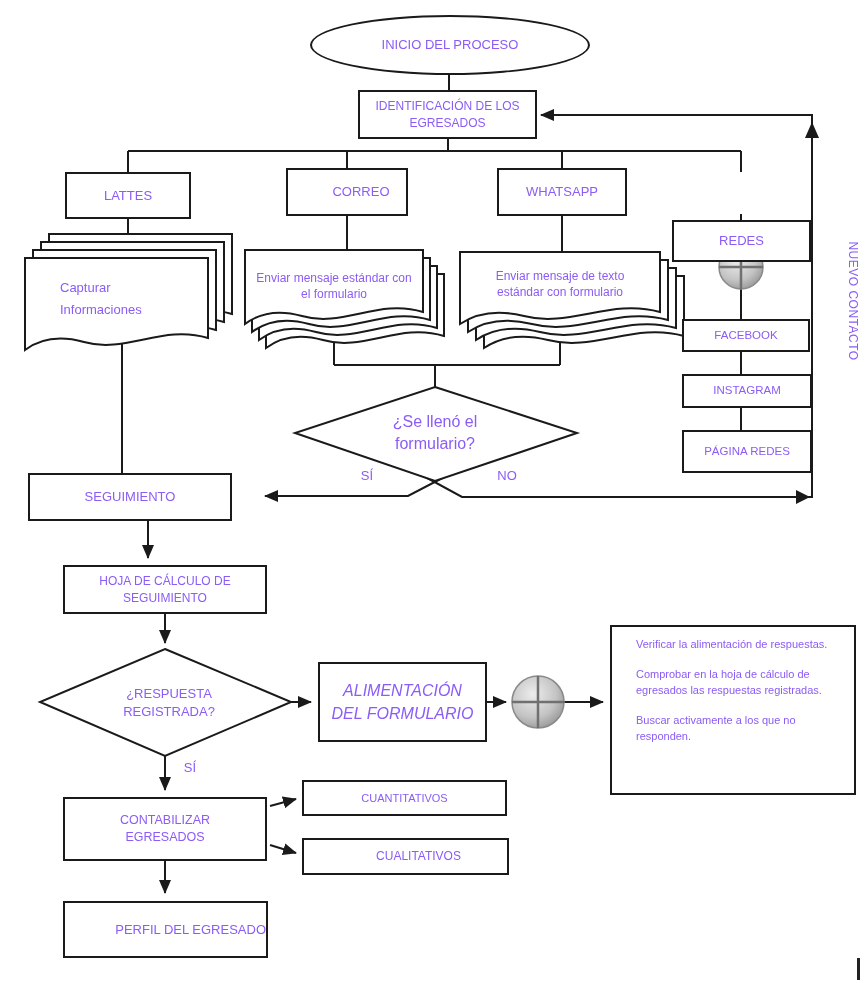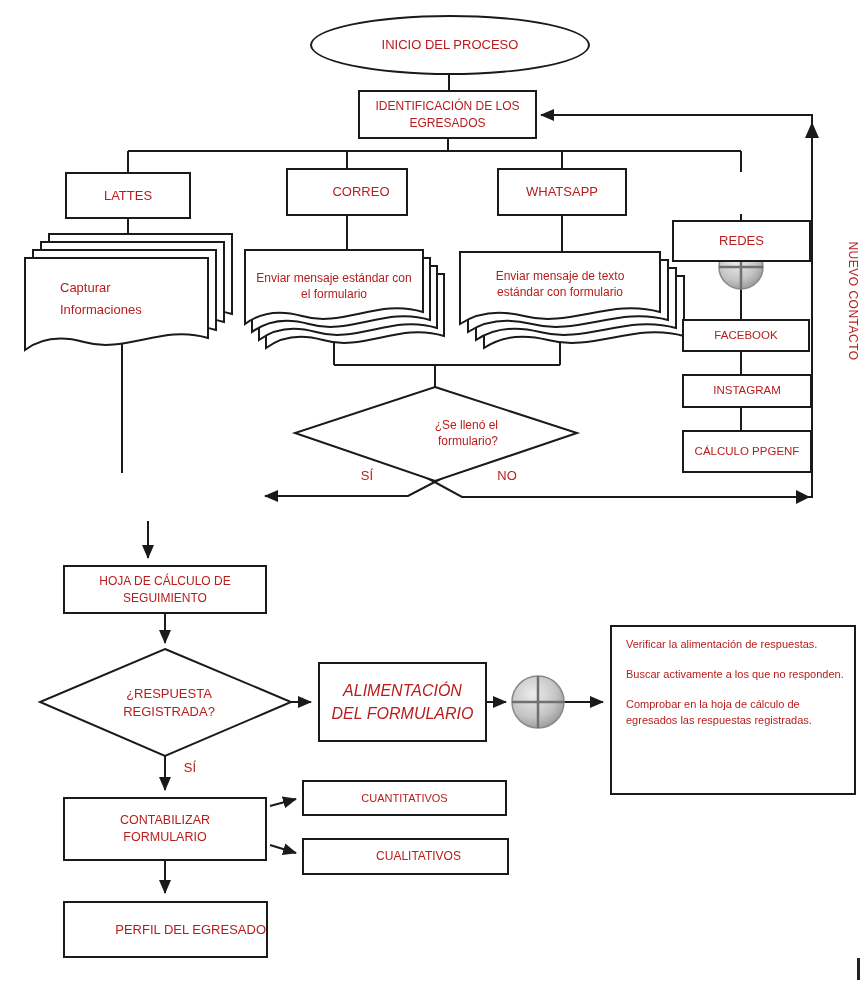--- a/index.html
+++ b/index.html
@@ -1,34 +1,34 @@
 <!DOCTYPE html>
 <html><head>
 <meta charset="utf-8">
 <style>
   html,body{margin:0;padding:0;background:#fff;}
   .stage{
     position:relative;width:868px;height:983px;background:#fff;
-    font-family:"Liberation Sans",sans-serif;color:#b91c1c;overflow:hidden;
+    font-family:"Liberation Sans",sans-serif;color:#8b5cf6;overflow:hidden;
   }
   .layer{position:absolute;left:0;top:0;z-index:1;}
   .node{
     position:absolute;z-index:2;border:2px solid #1a1a1a;background:#fff;
     display:flex;align-items:center;justify-content:center;text-align:center;
     box-sizing:border-box;font-size:13px;line-height:1.35;
   }
   .ellipse{border-radius:50%;}
   .label{
     position:absolute;z-index:3;display:flex;align-items:center;justify-content:center;
     text-align:center;font-size:13px;line-height:1.35;background:transparent;
   }
   .label.left{justify-content:flex-start;text-align:left;}
   .notes{
     position:absolute;z-index:2;border:2px solid #1a1a1a;background:#fff;
-    box-sizing:border-box;font-size:11px;line-height:1.45;padding:10px 10px 8px 14px;
+    box-sizing:border-box;font-size:11px;line-height:1.45;padding:10px 10px 8px 24px;
   }
   .notes p{margin:0 0 14px 0;}
   .side-label{
     position:absolute;z-index:2;font-size:12px;letter-spacing:.5px;
     text-align:center;transform:rotate(90deg);transform-origin:center;
   }
   .cursor-mark{position:absolute;z-index:2;background:#222;}
 </style>
 </head>
 <body>
@@ -143,49 +143,52 @@
   <div class="label" style="left:254px;top:264px;width:160px;height:44px;font-size:12px;">Enviar mensaje estándar con el formulario</div>
   <div class="label" style="left:472px;top:262px;width:176px;height:44px;font-size:12px;">Enviar mensaje de texto estándar con formulario</div>
 
   <div class="node" style="left:682px;top:319px;width:128px;height:33px;font-size:11.5px;">
     <span>FACEBOOK</span>
   </div>
   <div class="node" style="left:682px;top:374px;width:130px;height:34px;font-size:11.5px;">
     <span>INSTAGRAM</span>
   </div>
   <div class="node" style="left:682px;top:430px;width:130px;height:43px;font-size:11.5px;">
-    <span>CÁLCULO PPGENF</span>
+    <span>PÁGINA REDES</span>
   </div>
 
   <div class="side-label" style="left:771px;top:292px;width:160px;height:18px;">NUEVO CONTACTO</div>
 
-  <div class="label" style="left:372px;top:408px;width:126px;height:50px;font-size:12px;text-align:right;">¿Se llenó el formulario?</div>
+  <div class="label" style="left:372px;top:408px;width:126px;height:50px;font-size:16px;">¿Se llenó el formulario?</div>
   <div class="label" style="left:352px;top:466px;width:30px;height:20px;">SÍ</div>
   <div class="label" style="left:492px;top:466px;width:30px;height:20px;">NO</div>
 
+  <div class="node" style="left:28px;top:473px;width:204px;height:48px;">
+    <span>SEGUIMIENTO</span>
+  </div>
 
   <div class="node" style="left:63px;top:565px;width:204px;height:49px;font-size:12px;">
     <span style="width:160px;">HOJA DE CÁLCULO DE SEGUIMIENTO</span>
   </div>
 
   <div class="label" style="left:104px;top:682px;width:130px;height:42px;font-size:13px;">¿RESPUESTA REGISTRADA?</div>
   <div class="label" style="left:175px;top:758px;width:30px;height:20px;">SÍ</div>
 
   <div class="node" style="left:318px;top:662px;width:169px;height:80px;font-size:16px;line-height:1.45;font-style:italic;">
     <span style="width:150px;">ALIMENTACIÓN DEL FORMULARIO</span>
   </div>
 
   <div class="notes" style="left:610px;top:625px;width:246px;height:170px;">
     <p>Verificar la alimentación de respuestas.</p>
+    <p>Comprobar en la hoja de cálculo de egresados las respuestas registradas.</p>
     <p>Buscar activamente a los que no responden.</p>
-    <p>Comprobar en la hoja de cálculo de egresados las respuestas registradas.</p>
   </div>
 
   <div class="node" style="left:63px;top:797px;width:204px;height:64px;font-size:12.5px;">
-    <span style="width:130px;">CONTABILIZAR FORMULARIO</span>
+    <span style="width:130px;">CONTABILIZAR EGRESADOS</span>
   </div>
 
   <div class="node" style="left:302px;top:780px;width:205px;height:36px;font-size:11px;">
     <span>CUANTITATIVOS</span>
   </div>
   <div class="node" style="left:302px;top:838px;width:207px;height:37px;font-size:12px;padding-left:26px;">
     <span>CUALITATIVOS</span>
   </div>
 
   <div class="node" style="left:63px;top:901px;width:205px;height:57px;justify-content:flex-end;">

